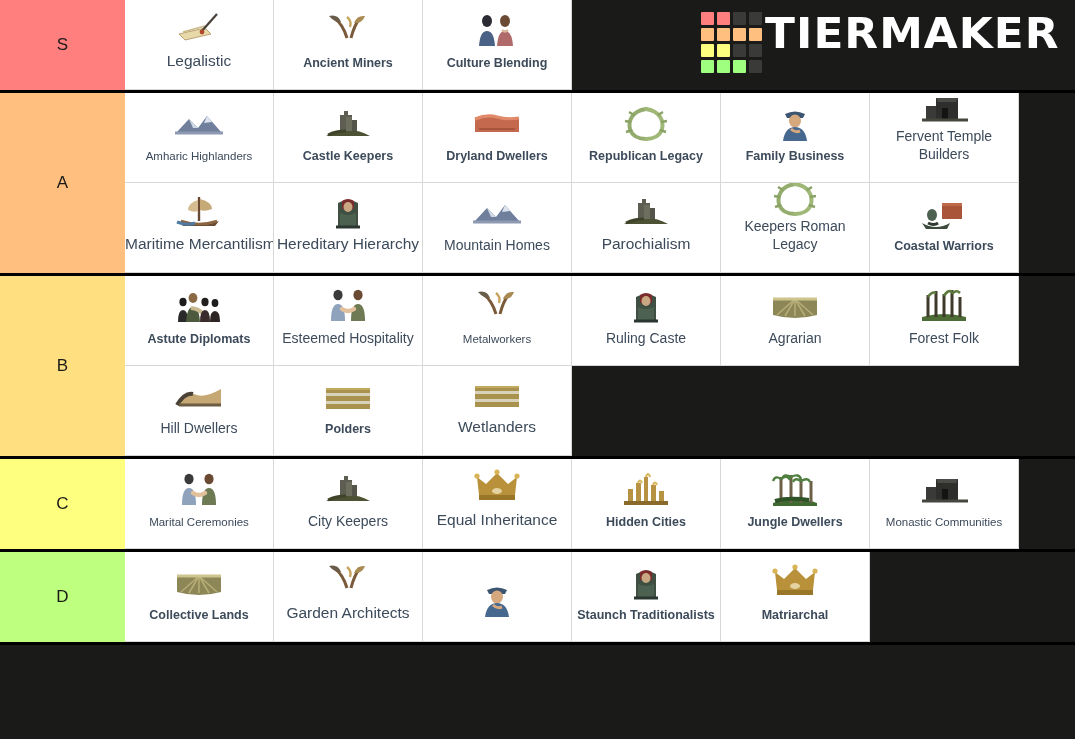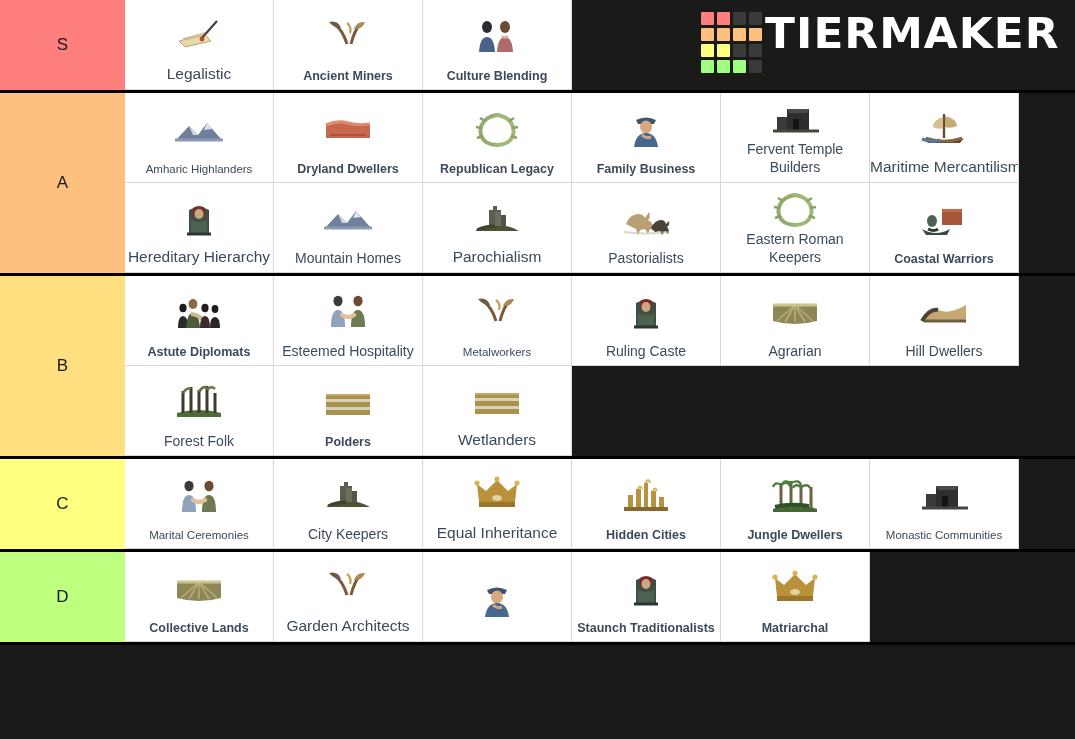--- a/index.html
+++ b/index.html
@@ -57,21 +57,21 @@
     display:flex;align-items:center;justify-content:center;
     padding-top:4px;box-sizing:border-box;
   }
   .item .cap{
     width:100%;
     text-align:center;
     color:#3c4a5a;
     font-size:12.5px;
     line-height:1.16;
     white-space:nowrap;
-    padding-bottom:6px;
+    padding-bottom:19px;
     overflow:visible;
   }
   
   .cap.s14{font-size:15.5px;}
   .cap.s13{font-size:14px;}
   .cap.s12{font-size:12.5px;font-weight:bold;}
   .cap.s11{font-size:11.5px;}
   .cap.wrap{white-space:normal;line-height:1.25;text-align:center;}
 
   
@@ -155,20 +155,32 @@
                 <path d="M18 16 L23 21 L27 25 L22 25Z" fill="#cfd8e6"></path>
                 <path d="M36 13 L41 19 L33 20Z" fill="#dde4ef"></path>
                 <path d="M4 30 h48" stroke="#8d9ab2" stroke-width="3"></path>
               </svg>
             </div>
             <div class="cap s11">Amharic Highlanders</div>
           </div>
           <div class="item">
             <div class="thumb">
               <svg class="ico" viewBox="0 0 56 40" xmlns="http://www.w3.org/2000/svg">
+                <path d="M6 33 q10-6 22-6 t22 6z" fill="#4c5233"></path>
+                <path d="M20 28 V12 h4 V8 h4 v4 h4 v16z" fill="#5d5d52"></path>
+                <path d="M26 28 V14 h6 v14z" fill="#6e6e5f"></path>
+                <path d="M32 28 V17 h5 v11z" fill="#54544a"></path>
+                <path d="M8 32 q8-4 18-4" stroke="#3e4429" stroke-width="3" fill="none"></path>
+              </svg>
+            </div>
+            <div class="cap s12">Castle Keepers</div>
+          </div>
+          <div class="item">
+            <div class="thumb">
+              <svg class="ico" viewBox="0 0 56 40" xmlns="http://www.w3.org/2000/svg">
                 <path d="M6 16 q12-5 22-2 t22 1 v14 H6z" fill="#c4694d"></path>
                 <path d="M6 16 q12-5 22-2 t22 1" stroke="#e08a6a" stroke-width="3" fill="none"></path>
                 <path d="M10 26 h36" stroke="#a9553c" stroke-width="2"></path>
               </svg>
             </div>
             <div class="cap s12">Dryland Dwellers</div>
           </div>
           <div class="item">
             <div class="thumb">
               <svg class="ico" viewBox="0 0 56 40" xmlns="http://www.w3.org/2000/svg">
@@ -247,37 +259,27 @@
                 <path d="M26 28 V14 h6 v14z" fill="#6e6e5f"></path>
                 <path d="M32 28 V17 h5 v11z" fill="#54544a"></path>
                 <path d="M8 32 q8-4 18-4" stroke="#3e4429" stroke-width="3" fill="none"></path>
               </svg>
             </div>
             <div class="cap s14">Parochialism</div>
           </div>
           <div class="item">
             <div class="thumb">
               <svg class="ico" viewBox="0 0 56 40" xmlns="http://www.w3.org/2000/svg">
-                <path d="M8 26 q4-10 12-10 q5 0 7 4 l4-6 q2 5-1 8 q6 3 5 10 l-3-1 l-2 5 l-3-5 l-5 1 l-2 5 l-2-6z" fill="#b99f74"></path>
-                <path d="M33 30 q4-8 10-8 q4 0 5 4 l3-3 q1 4-2 6 q3 3 1 7 l-3-3 l-3 4 l-2-4 l-5 1z" fill="#4a4238"></path>
-                <path d="M6 34 q20 3 44 0" stroke="#cdbfa2" stroke-width="2" fill="none" opacity=".6"></path>
-              </svg>
-            </div>
-            <div class="cap s13">Pastorialists</div>
-          </div>
-          <div class="item">
-            <div class="thumb">
-              <svg class="ico" viewBox="0 0 56 40" xmlns="http://www.w3.org/2000/svg">
                 <path d="M28 6 C14 8 10 18 12 26 C14 33 21 36 28 36" stroke="#94ad6e" stroke-width="4" fill="none" stroke-linecap="round"></path>
                 <path d="M28 6 C42 8 46 18 44 26 C42 33 35 36 28 36" stroke="#9fb877" stroke-width="4" fill="none" stroke-linecap="round"></path>
                 <path d="M16 12 l-5-3M13 19 l-6-1M14 27 l-6 2" stroke="#8aa265" stroke-width="2.4"></path>
                 <path d="M40 12 l5-3M43 19 l6-1M42 27 l6 2" stroke="#8aa265" stroke-width="2.4"></path>
               </svg>
             </div>
-            <div class="cap s13 wrap">Eastern Roman Keepers</div>
+            <div class="cap s13 wrap">Keepers Roman Legacy</div>
           </div>
           <div class="item">
             <div class="thumb">
               <svg class="ico" viewBox="0 0 56 40" xmlns="http://www.w3.org/2000/svg">
                 <path d="M6 30 q14 8 28 0 l-3 6 H10z" fill="#3c4a3c"></path>
                 <path d="M26 10 h20 v16 H26z" fill="#a8553a"></path>
                 <path d="M26 10 h20 v3 H26z" fill="#c0684a"></path>
                 <ellipse cx="16" cy="22" rx="5" ry="6" fill="#4d6150"></ellipse>
                 <path d="M12 30 q6 3 10 0" stroke="#2f3a2f" stroke-width="3" fill="none"></path>
               </svg>
@@ -347,36 +349,36 @@
                 <path d="M6 14 h44 v16 q-22 6-44 0z" fill="#8d8757"></path>
                 <path d="M28 14 L10 30M28 14 L18 31M28 14 L28 31M28 14 L38 31M28 14 L46 30" stroke="#b5ac76" stroke-width="1.6"></path>
                 <path d="M6 14 h44" stroke="#cdc48e" stroke-width="3"></path>
               </svg>
             </div>
             <div class="cap s13">Agrarian</div>
           </div>
           <div class="item">
             <div class="thumb">
               <svg class="ico" viewBox="0 0 56 40" xmlns="http://www.w3.org/2000/svg">
+                <path d="M6 32 q22-6 44 0 v4 H6z" fill="#4c6b35"></path>
+                <path d="M12 32 V10M20 32 V6M28 32 V9M36 32 V5M44 32 V12" stroke="#3e3a2c" stroke-width="3"></path>
+                <path d="M12 12 q4-6 8-4M28 11 q4-7 8-4M36 9 q4-5 8-1" stroke="#5f7a3e" stroke-width="2.6" fill="none"></path>
+              </svg>
+            </div>
+            <div class="cap s13">Forest Folk</div>
+          </div>
+          <div class="item">
+            <div class="thumb">
+              <svg class="ico" viewBox="0 0 56 40" xmlns="http://www.w3.org/2000/svg">
                 <path d="M6 30 q10-14 20-10 q8 3 24-6 v16z" fill="#c6a874"></path>
                 <path d="M6 30 q8-13 16-11" stroke="#4a4236" stroke-width="4" fill="none"></path>
                 <path d="M8 30 h42" stroke="#6b5c42" stroke-width="3"></path>
               </svg>
             </div>
             <div class="cap s13">Hill Dwellers</div>
-          </div>
-          <div class="item">
-            <div class="thumb">
-              <svg class="ico" viewBox="0 0 56 40" xmlns="http://www.w3.org/2000/svg">
-                <path d="M6 32 q22-6 44 0 v4 H6z" fill="#4c6b35"></path>
-                <path d="M12 32 V10M20 32 V6M28 32 V9M36 32 V5M44 32 V12" stroke="#3e3a2c" stroke-width="3"></path>
-                <path d="M12 12 q4-6 8-4M28 11 q4-7 8-4M36 9 q4-5 8-1" stroke="#5f7a3e" stroke-width="2.6" fill="none"></path>
-              </svg>
-            </div>
-            <div class="cap s13">Forest Folk</div>
           </div>
           <div class="item">
             <div class="thumb">
               <svg class="ico" viewBox="0 0 56 40" xmlns="http://www.w3.org/2000/svg">
                 <path d="M6 12 h44 v5 H6zM6 20 h44 v5 H6zM6 28 h44 v5 H6z" fill="#a8924e"></path>
                 <path d="M6 17 h44 v3 H6zM6 25 h44 v3 H6z" fill="#d9d2bb"></path>
                 <path d="M6 12 h44 v2 H6z" fill="#c2a95f"></path>
               </svg>
             </div>
             <div class="cap s12">Polders</div>

